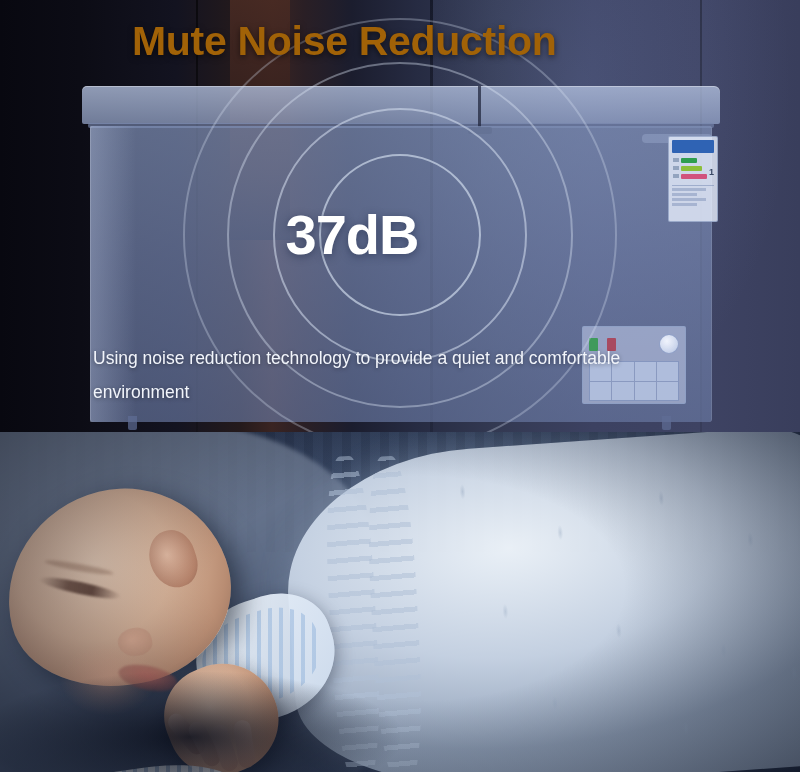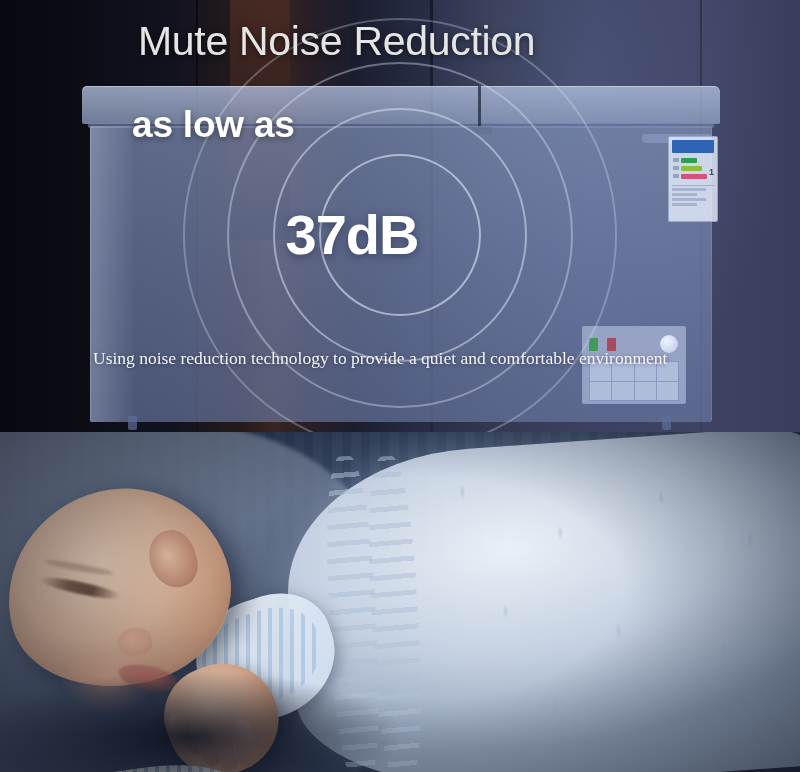--- a/index.html
+++ b/index.html
@@ -166,22 +166,22 @@
     text-align:center;
     font-size:118px; font-weight:bold; letter-spacing:16px;
     color:rgba(255,255,255,.10);
     line-height:1;
     pointer-events:none;
     white-space:nowrap;
   }
 
   
   .headline {
-    position:absolute; left:138px; top:18px;
-    font-size:41px; font-weight:normal; color:#e5e5e5;
+    position:absolute; left:132px; top:18px;
+    font-size:41px; font-weight:bold; color:#a16207;
     letter-spacing:-.3px;
     text-shadow:0 2px 6px rgba(0,0,0,.55);
     white-space:nowrap;
   }
   .subline {
     position:absolute; left:132px; top:104px;
     font-size:37px; font-weight:bold; color:#ffffff;
     letter-spacing:-.2px;
     text-shadow:0 2px 6px rgba(0,0,0,.40);
     white-space:nowrap;
@@ -190,21 +190,20 @@
     position:absolute; left:0; top:202px; width:704px;
     text-align:center;
     font-size:56px; font-weight:bold; color:#ffffff;
     letter-spacing:-1px;
     text-shadow:0 2px 8px rgba(30,40,70,.55);
   }
   .desc {
     position:absolute; left:93px; top:341px; width:580px;
     font-size:17.5px; color:#f2f5fb; line-height:1.95;
     text-shadow:0 1px 4px rgba(0,0,0,.40);
-    font-family:Liberation Serif, serif;
   }
 
   
   .scene-bottom {
     position:absolute; left:0; top:432px; width:800px; height:340px;
     overflow:hidden;
     background:
       radial-gradient(ellipse 520px 300px at 60% 40%, #5d6f8c 0%, #3b4a66 46%, #202a42 78%, #131a2c 100%),
       #141b2d;
   }
@@ -414,21 +413,20 @@
       <g fill="none" stroke="#dce6f5" stroke-opacity="0.62" stroke-width="2">
         <circle cx="400" cy="235" r="80"></circle>
         <circle cx="400" cy="235" r="126" stroke-opacity="0.52"></circle>
         <circle cx="400" cy="235" r="172" stroke-opacity="0.40"></circle>
         <circle cx="400" cy="235" r="216" stroke-opacity="0.30"></circle>
       </g>
     </svg>
   </div>
 
   <div class="headline">Mute Noise Reduction</div>
-  <div class="subline">as low as</div>
   <div class="db-value">37dB</div>
   <div class="desc">Using noise reduction technology to provide a quiet and comfortable environment</div>
 
   <div class="scene-bottom">
     <div class="bb-curtain"></div>
     <div class="bb-bedding"></div>
     <div class="bb-blanket"></div>
     <div class="bb-cable"></div>
     <div class="bb-cable c2"></div>
     <div class="bb-knit"></div>

